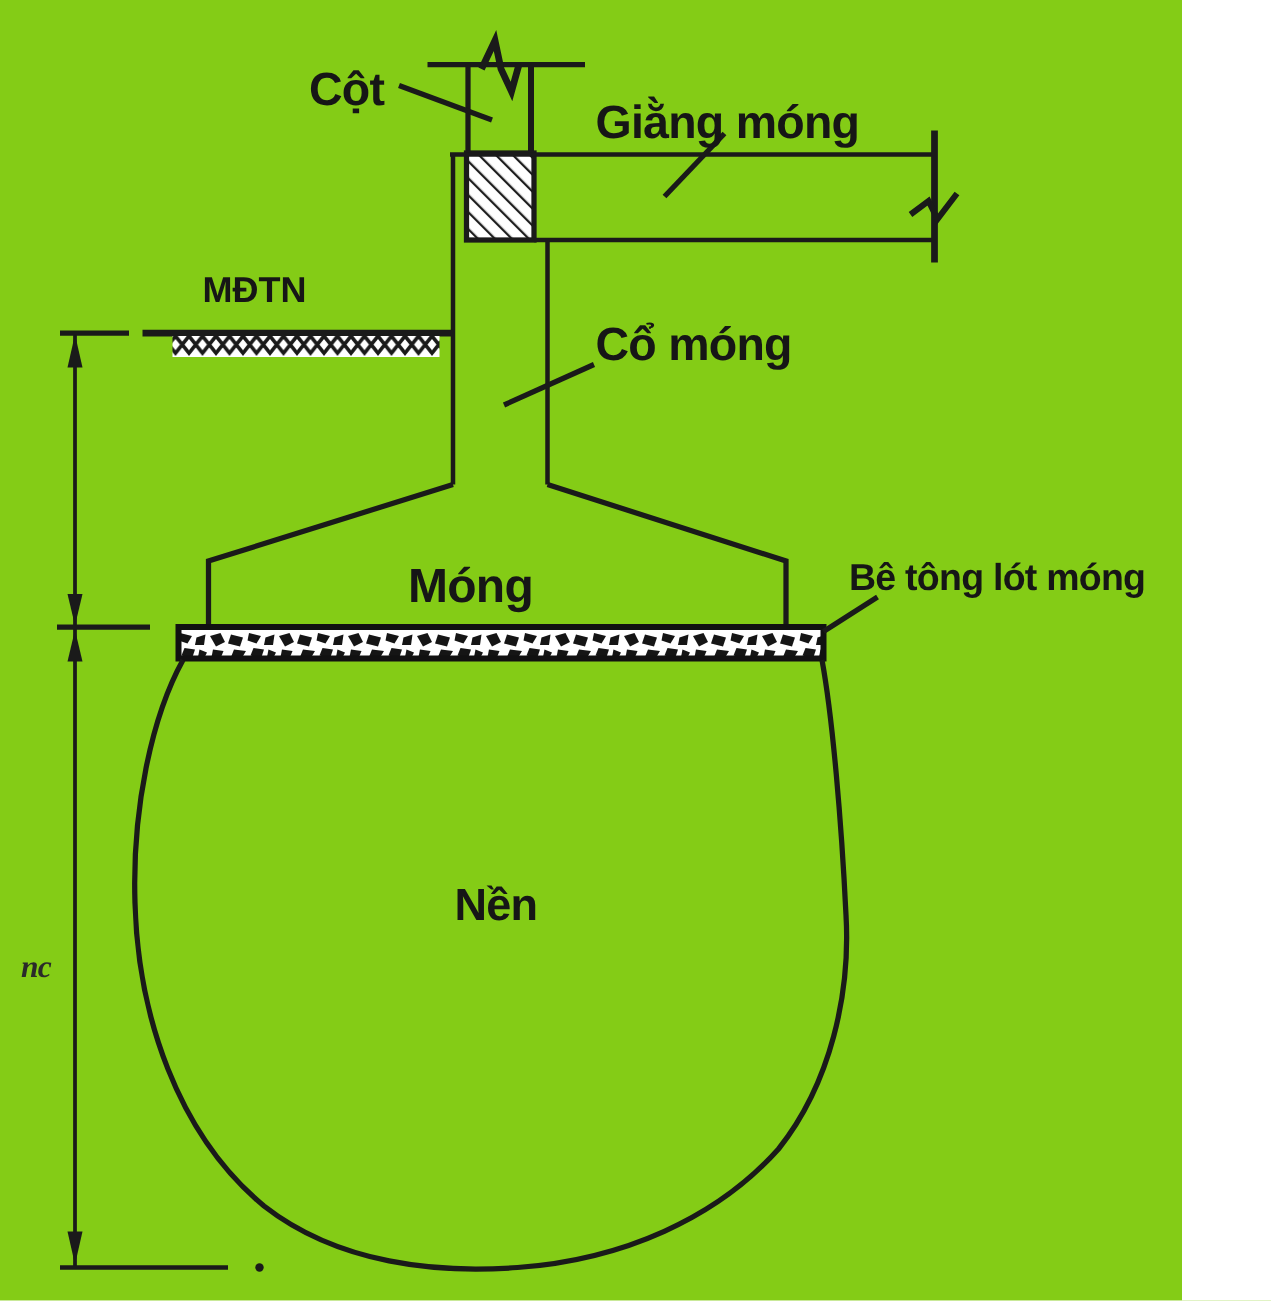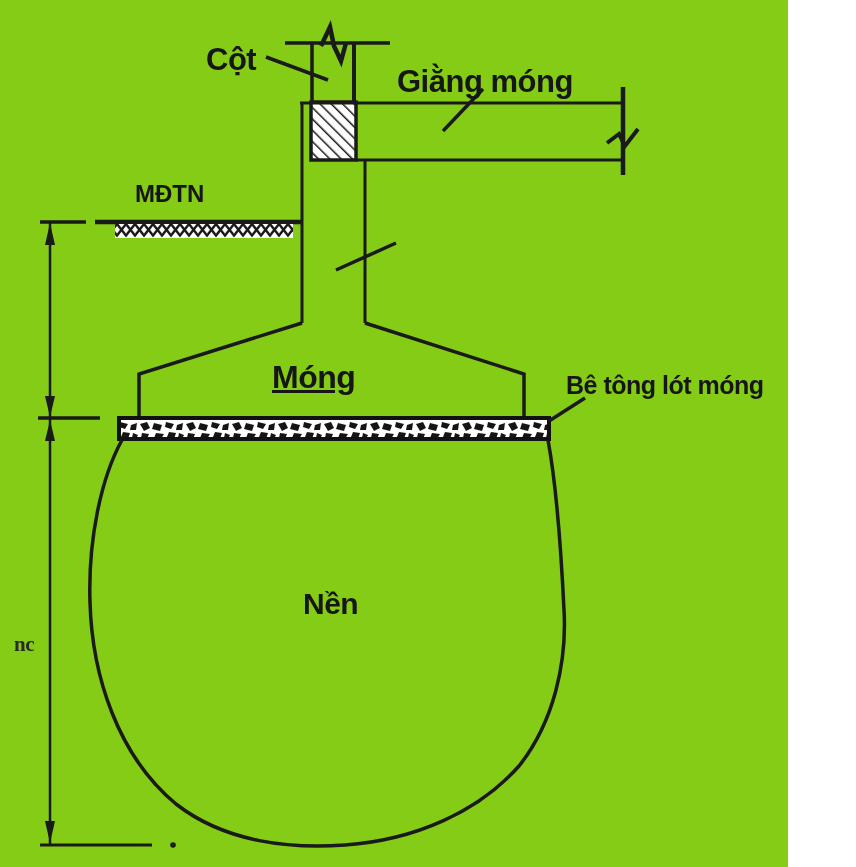--- a/index.html
+++ b/index.html
@@ -16,27 +16,27 @@
     color:#161616;
     font-weight:bold;
     letter-spacing:-0.5px;
     white-space:nowrap;
     line-height:1;
   }
   .lbl-col      {left:206px; top:44px;  font-size:31px;}
   .lbl-beam     {left:397px; top:51px;  font-size:31px;margin-top:15px;}
   .lbl-mdtn     {left:135px; top:182px; font-size:24px; letter-spacing:0px;}
   .lbl-neck     {left:397px; top:214px; font-size:31px;}
-  .lbl-footing  {left:272px; top:361px; font-size:32px;text-decoration:underline;}
+  .lbl-footing  {left:272px; top:374px; font-size:32px;}
   .lbl-lean     {left:566px; top:373px; font-size:25px;}
   .lbl-soil     {left:303px; top:589px; font-size:30px;text-align:right;}
   .lbl-nc{
     left:14px; top:634px; font-size:21px;
     font-family:"Liberation Serif", serif;
-    font-weight:bold; color:#2a2a2a;
+    font-style:italic; font-weight:bold; color:#2a2a2a;
   }
   .scan-artifact{
     position:absolute;
     left:788px; top:373px; width:68px; height:30px;
     background:#cbcbcb;
   }
 </style>
 </head>
 <body>
 
@@ -144,18 +144,19 @@
       <line x1="266" y1="57" x2="328" y2="80"></line>
       <line x1="483" y1="89" x2="443" y2="131"></line>
       <line x1="396" y1="243" x2="336" y2="270"></line>
       <line x1="585" y1="398" x2="549" y2="421"></line>
     </g>
   </svg>
 
   <div class="lbl lbl-col">Cột</div>
   <div class="lbl lbl-beam">Giằng móng</div>
   <div class="lbl lbl-mdtn">MĐTN</div>
+  <div class="lbl lbl-neck">Cổ móng</div>
   <div class="lbl lbl-footing">Móng</div>
   <div class="lbl lbl-lean">Bê tông lót móng</div>
   <div class="lbl lbl-soil">Nền</div>
   <div class="lbl lbl-nc">nc</div>
 
 </div>
 
 </body></html>

